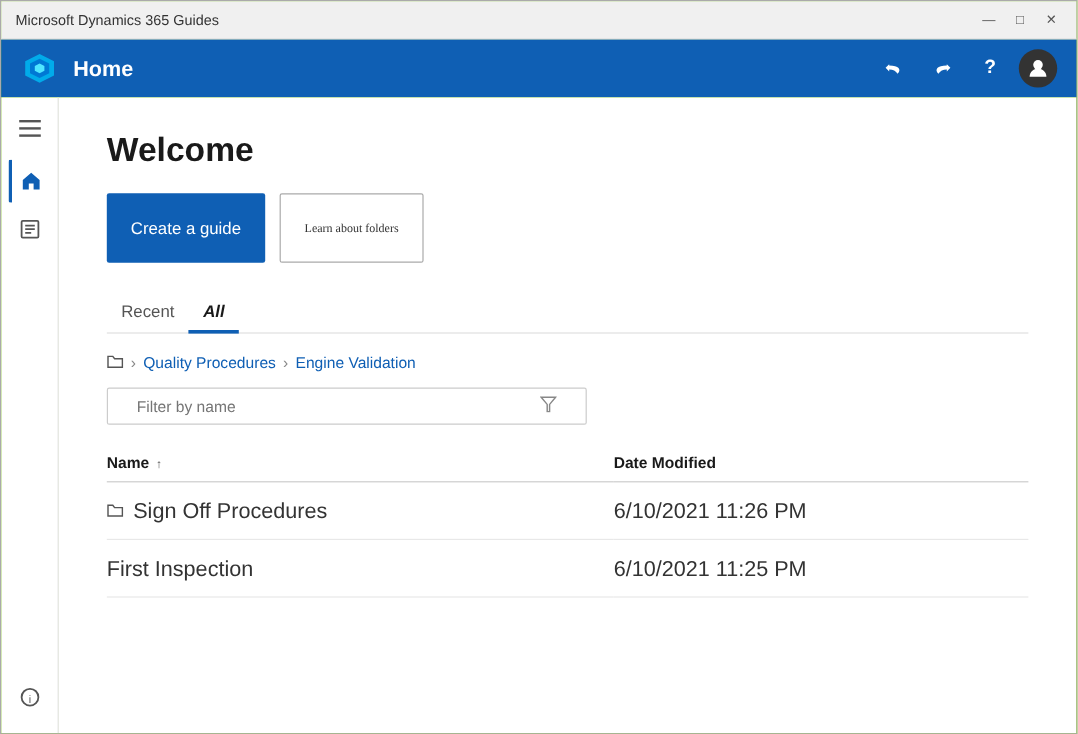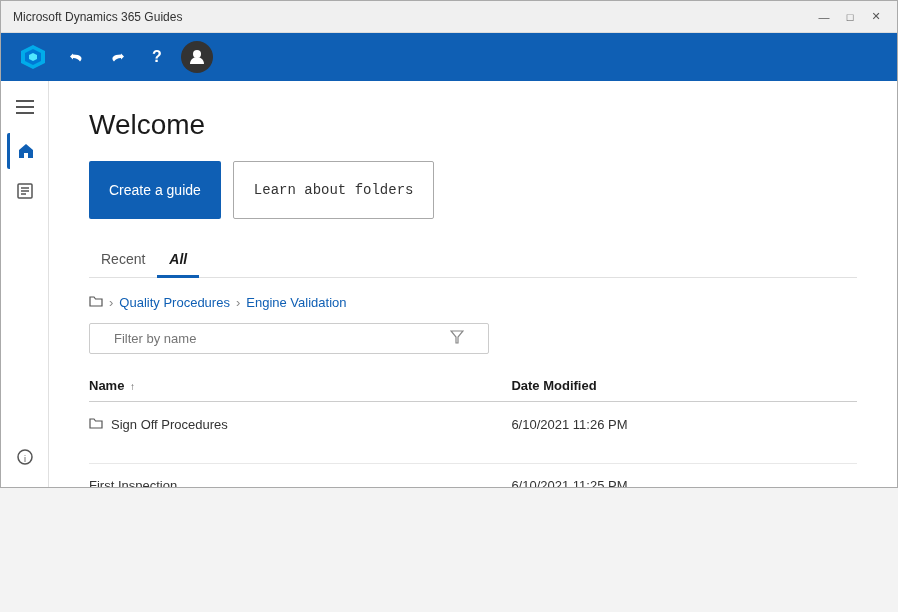--- a/index.html
+++ b/index.html
@@ -7,21 +7,21 @@
       font-family: 'Segoe UI', Arial, sans-serif;
       font-size: 14px;
       background: #f3f3f3;
       width: 898px;
       height: 612px;
       overflow: hidden;
     }
 
     .window {
       width: 898px;
-      height: 488px;
+      height: 612px;
       border: 1px solid #aaa;
       background: #84cc16;
       display: flex;
       flex-direction: column;
     }
 
     
     .title-bar {
       background: #f0f0f0;
       height: 32px;
@@ -167,21 +167,21 @@
     
     .content {
       flex: 1;
       padding: 28px 40px;
       overflow-y: auto;
       background: #fff;
     }
 
     .welcome-title {
       font-size: 28px;
-      font-weight: 400;
+      font-weight: 700;
       color: #1a1a1a;
       margin-bottom: 20px;
     }
 
     .action-buttons {
       display: flex;
       gap: 12px;
       margin-bottom: 24px;
     }
 
@@ -194,24 +194,24 @@
       cursor: pointer;
       border-radius: 2px;
       font-family: 'Segoe UI', Arial, sans-serif;
     }
 
     .btn-secondary {
       background: #fff;
       color: #333;
       border: 1px solid #aaa;
       padding: 8px 20px;
-      font-size: 14px;
+      font-size: 10px;
       cursor: pointer;
       border-radius: 2px;
-      font-family: Liberation Mono, monospace;
+      font-family: Liberation Serif, serif;
     }
 
     
     .tabs {
       display: flex;
       gap: 0;
       margin-bottom: 16px;
       border-bottom: 1px solid #e0e0e0;
     }
     .tab {
@@ -290,22 +290,22 @@
       font-weight: 600;
       color: #1a1a1a;
     }
     .data-table th.name-col {
       width: 55%;
     }
     .data-table tbody tr {
       border-bottom: 1px solid #e8e8e8;
     }
     .data-table td {
-      padding: 14px 12px 30px 0;
-      font-size: 13px;
+      padding: 14px 12px 12px 0;
+      font-size: 18px;
       color: #333;
     }
     .row-name {
       display: flex;
       align-items: center;
       gap: 8px;
     }
     .folder-icon-small {
       color: #555;
       font-size: 14px;
@@ -330,20 +330,21 @@
     </div>
   </div>
 
   <div class="header-bar">
 
     <svg class="header-logo" viewBox="0 0 32 32" xmlns="http://www.w3.org/2000/svg">
       <polygon points="16,4 28,10 28,22 16,28 4,22 4,10" fill="#00b4f0" opacity="0.9"></polygon>
       <polygon points="16,8 24,12 24,20 16,24 8,20 8,12" fill="#0078d4"></polygon>
       <polygon points="16,12 20,14 20,18 16,20 12,18 12,14" fill="#50e6ff"></polygon>
     </svg>
+    <span class="header-title">Home</span>
     <div class="header-controls">
       <button class="header-icon-btn">
         <svg width="16" height="16" viewBox="0 0 16 16" fill="white">
           <path d="M4 4.5L1 7.5l3 3V9c3.3 0 5.5 1.2 7 3.5C14.5 9 12 5.5 4 5.5V4.5z"></path>
         </svg>
       </button>
       <button class="header-icon-btn">
         <svg width="16" height="16" viewBox="0 0 16 16" fill="white">
           <path d="M12 4.5L15 7.5l-3 3V9c-3.3 0-5.5 1.2-7 3.5C1.5 9 4 5.5 12 5.5V4.5z"></path>
         </svg>

